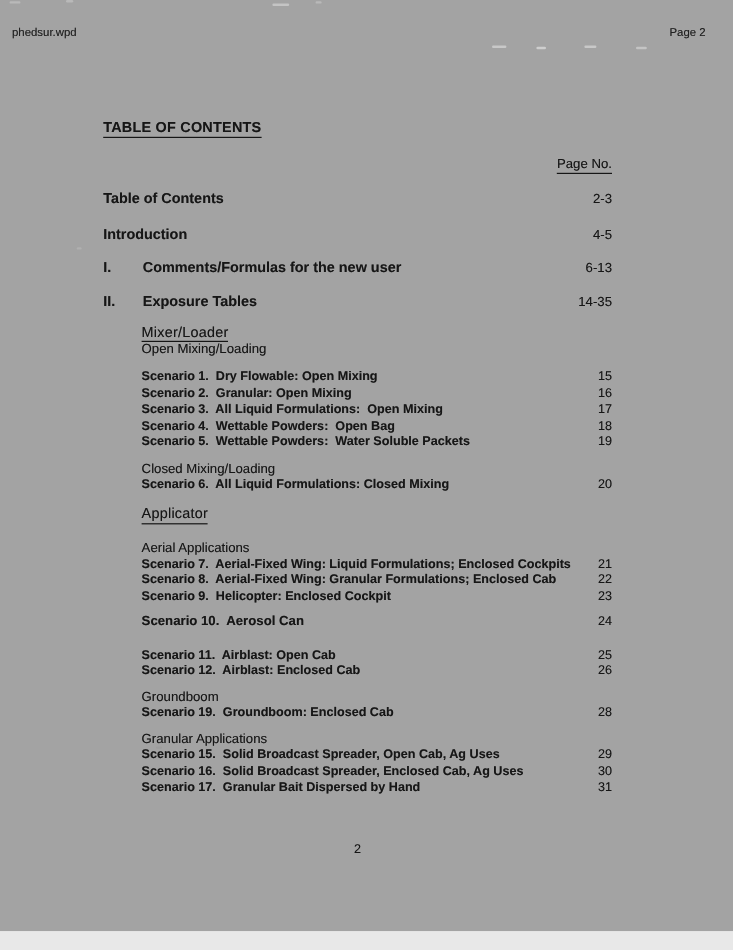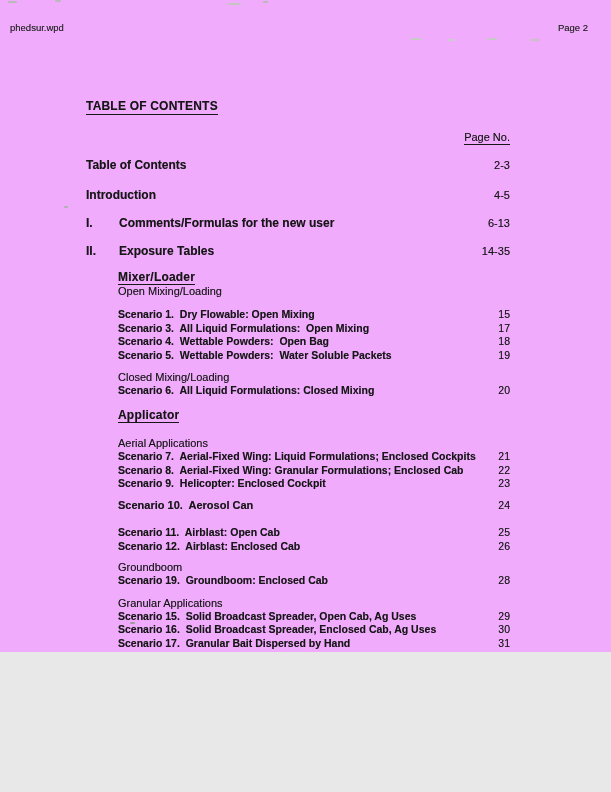--- a/index.html
+++ b/index.html
@@ -1,20 +1,20 @@
 <!DOCTYPE html>
 <html><head>
 <meta charset="utf-8">
 <style>
   html, body { margin: 0; padding: 0; background: #e8e8e8; }
   .page {
     position: relative;
     width: 611px;
-    height: 652px;
-    background: #f0abfc;
+    height: 776px;
+    background: #a3a3a3;
     font-family: "Liberation Sans", "DejaVu Sans", sans-serif;
     color: #161616;
     overflow: hidden;
     text-shadow: 0 0 0.4px rgba(20,20,20,0.45);
   }
 
   
   .doc-header { position: absolute; top: 22px; left: 10px; right: 23px;
                 display: flex; justify-content: space-between;
                 font-size: 9.5px; color: #222; }
@@ -33,21 +33,21 @@
   .row .pg { text-align: right; white-space: nowrap; font-size: 10.5px; font-weight: normal; }
 
   .front { margin-top: 14px; font-size: 12px; font-weight: bold; }
   .front.r0 { margin-top: 13px; }
   .front.r1 { margin-top: 16px; }
   .front .numeral { width: 33px; flex: 0 0 33px; }
   .front .pg { font-size: 11px; }
 
   .indent { margin-left: 32px; }
   .sec-mixer { margin-top: 12px; }
-  .sec-head { margin: 0; font-size: 12px; font-weight: bold; letter-spacing: 0.2px; }
+  .sec-head { margin: 0; font-size: 12px; font-weight: normal; letter-spacing: 0.2px; }
   .sec-head .u { border-bottom: 1.6px solid #161616; padding-bottom: 0.5px; display: inline-block; }
 
   .sub-head { margin: 0; font-size: 11px; font-weight: normal; line-height: 13px; }
   .rows { line-height: 13.5px; font-size: 10.5px; }
   .rows.gap-after-head { margin-top: 10px; }
   .scenario .label { font-weight: bold; }
 
   .sub-closed    { margin-top: 9px; }
   .sec-applicator{ margin-top: 10px; }
   .sub-aerial    { margin-top: 14px; }
@@ -123,20 +123,24 @@
       <h2 class="sec-head"><span class="u">Mixer/Loader</span></h2>
 
       <div>
         <h3 class="sub-head">Open Mixing/Loading</h3>
         <div class="rows gap-after-head">
           <div class="row scenario">
             <span class="label">Scenario 1.  Dry Flowable: Open Mixing</span>
             <span class="pg">15</span>
           </div>
           <div class="row scenario">
+            <span class="label">Scenario 2.  Granular: Open Mixing</span>
+            <span class="pg">16</span>
+          </div>
+          <div class="row scenario">
             <span class="label">Scenario 3.  All Liquid Formulations:  Open Mixing</span>
             <span class="pg">17</span>
           </div>
           <div class="row scenario">
             <span class="label">Scenario 4.  Wettable Powders:  Open Bag</span>
             <span class="pg">18</span>
           </div>
           <div class="row scenario">
             <span class="label">Scenario 5.  Wettable Powders:  Water Soluble Packets</span>
             <span class="pg">19</span>

